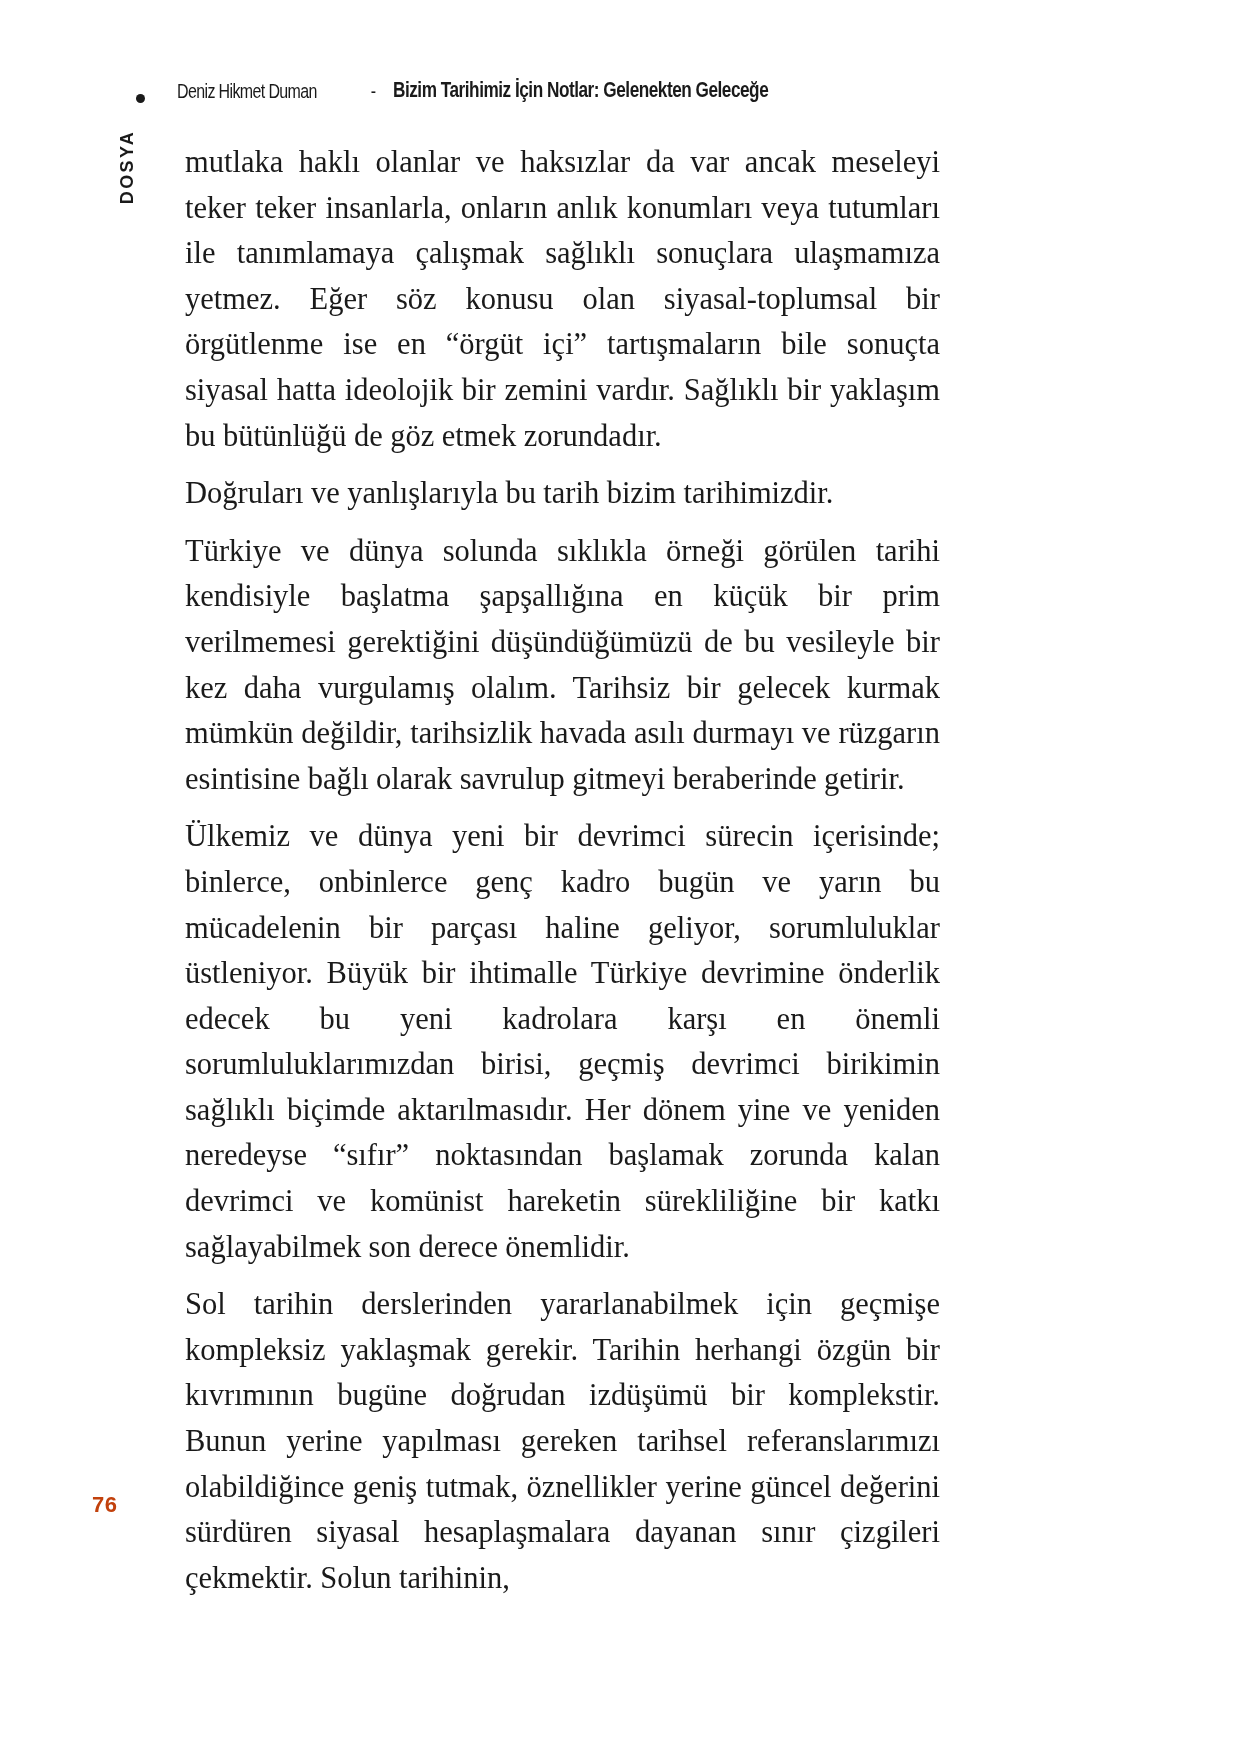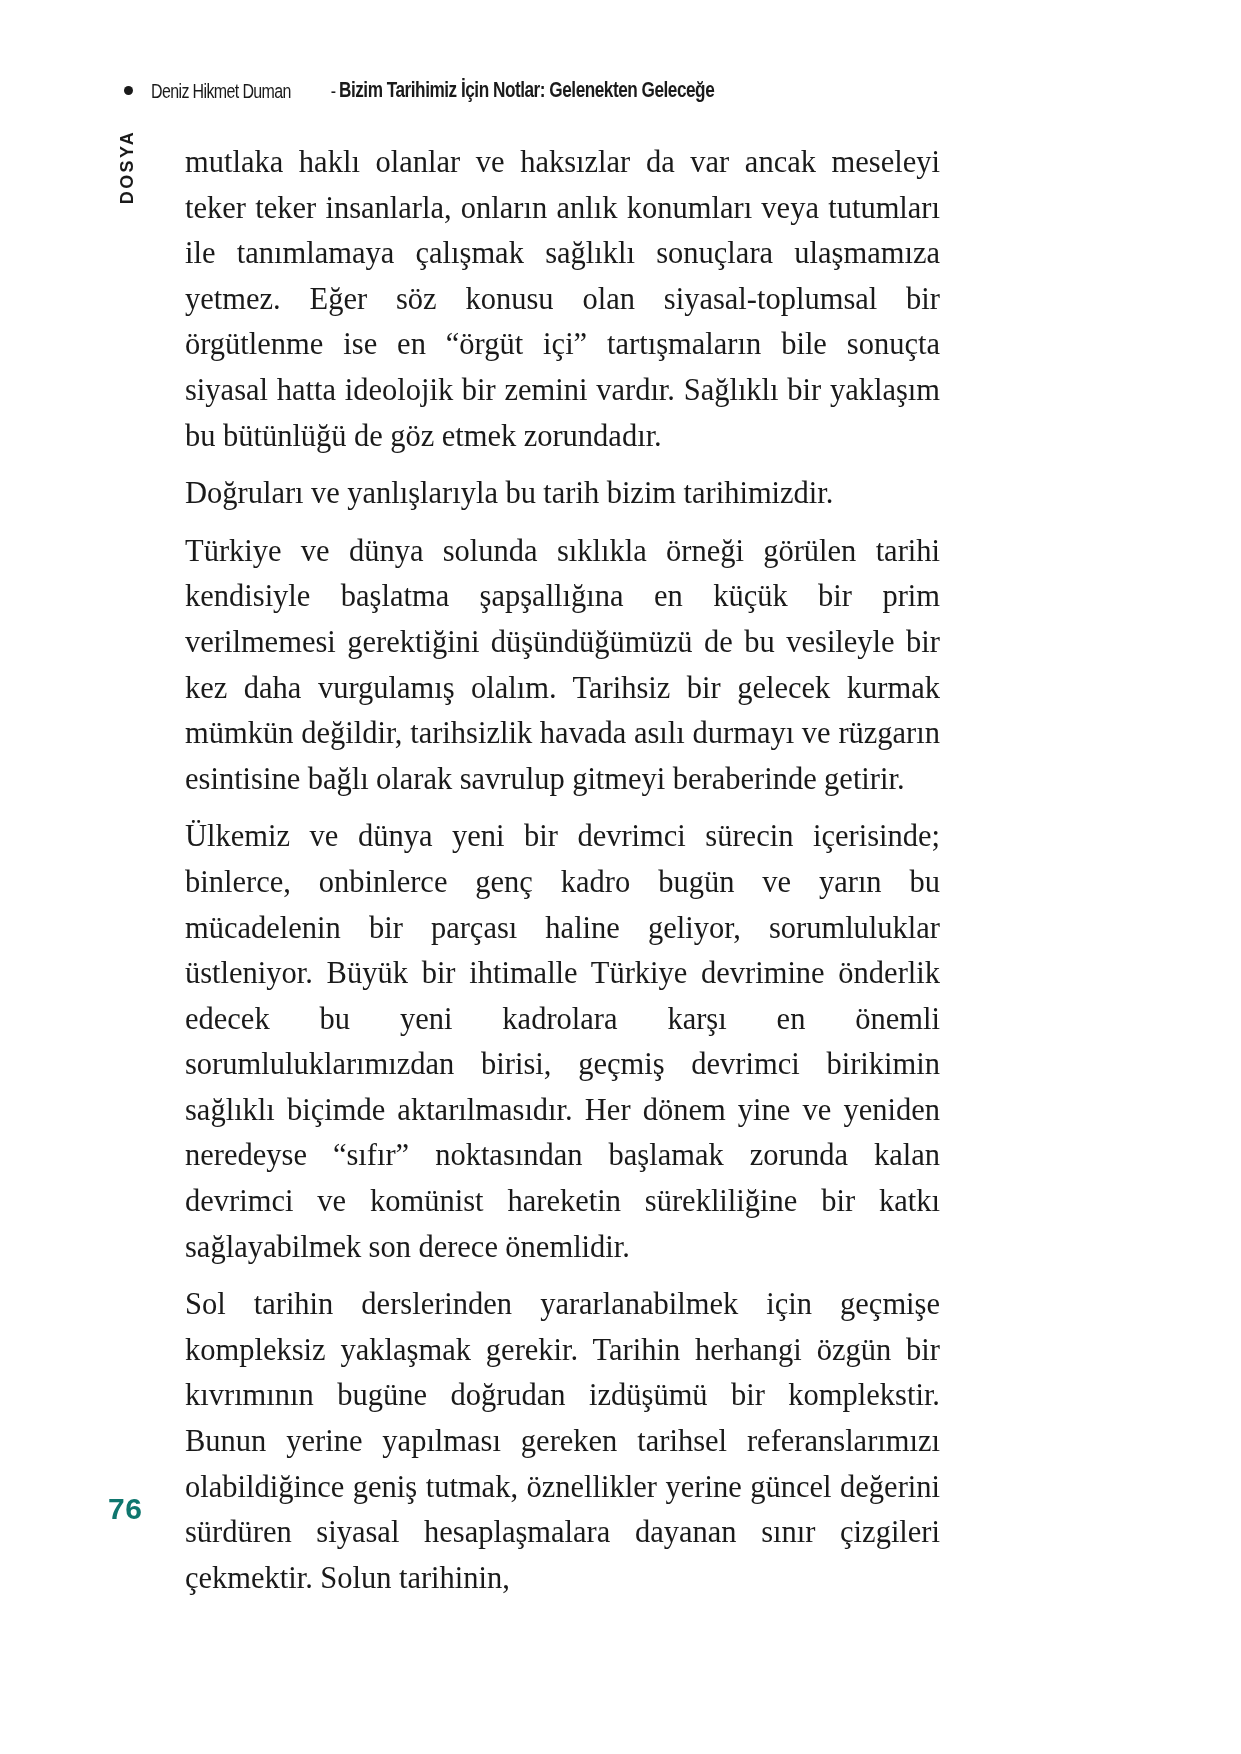--- a/index.html
+++ b/index.html
@@ -19,26 +19,26 @@
 
   .page {
     position: absolute;
     inset: 0;
     background: #ffffff;
   }
 
   
   .running-head {
     position: absolute;
-    left: 124px;
+    left: 136px;
     top: 78px;
     width: 820px;
     display: flex;
-    align-items: center;
-    gap: 0;
+    align-items: flex-end;
+    gap: 14px;
     white-space: nowrap;
   }
   .head-bullet {
     display: inline-block;
     width: 9px;
     height: 9px;
     border-radius: 50%;
     background: #1a1a1a;
     margin-right: 18px;
     flex: 0 0 auto;
@@ -109,26 +109,26 @@
     text-justify: inter-word;
     margin: 12px 0 12px 0;
     hyphens: manual;
     word-spacing: -0.2px;
   }
   .para:last-child { margin-bottom: 0; }
 
   
   .folio {
     position: absolute;
-    left: 108px;
+    left: 92px;
     top: 1492px;
     font-family: "Liberation Sans", "DejaVu Sans", sans-serif;
-    font-size: 30px;
+    font-size: 22px;
     font-weight: 700;
-    color: #0f766e;
+    color: #c2410c;
     letter-spacing: 0.5px;
   }
 </style>
 </head>
 <body>
 
 <div class="page">
 
   <div class="running-head">
     <span class="head-bullet"></span>

